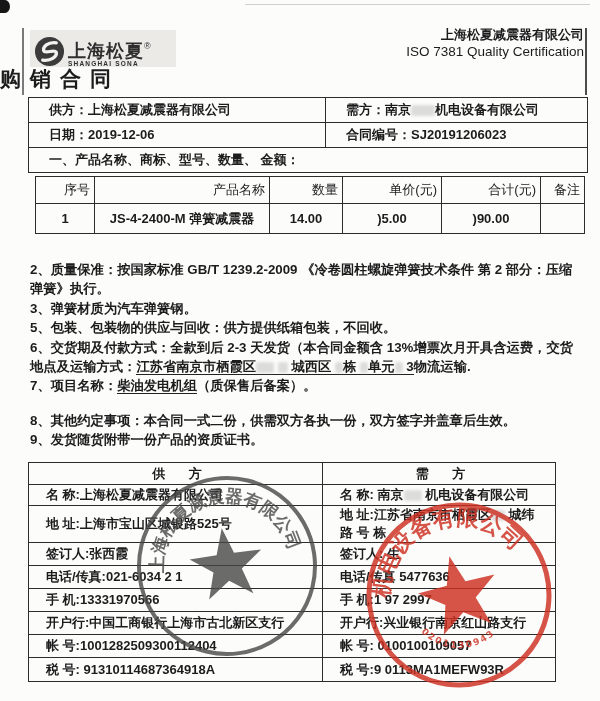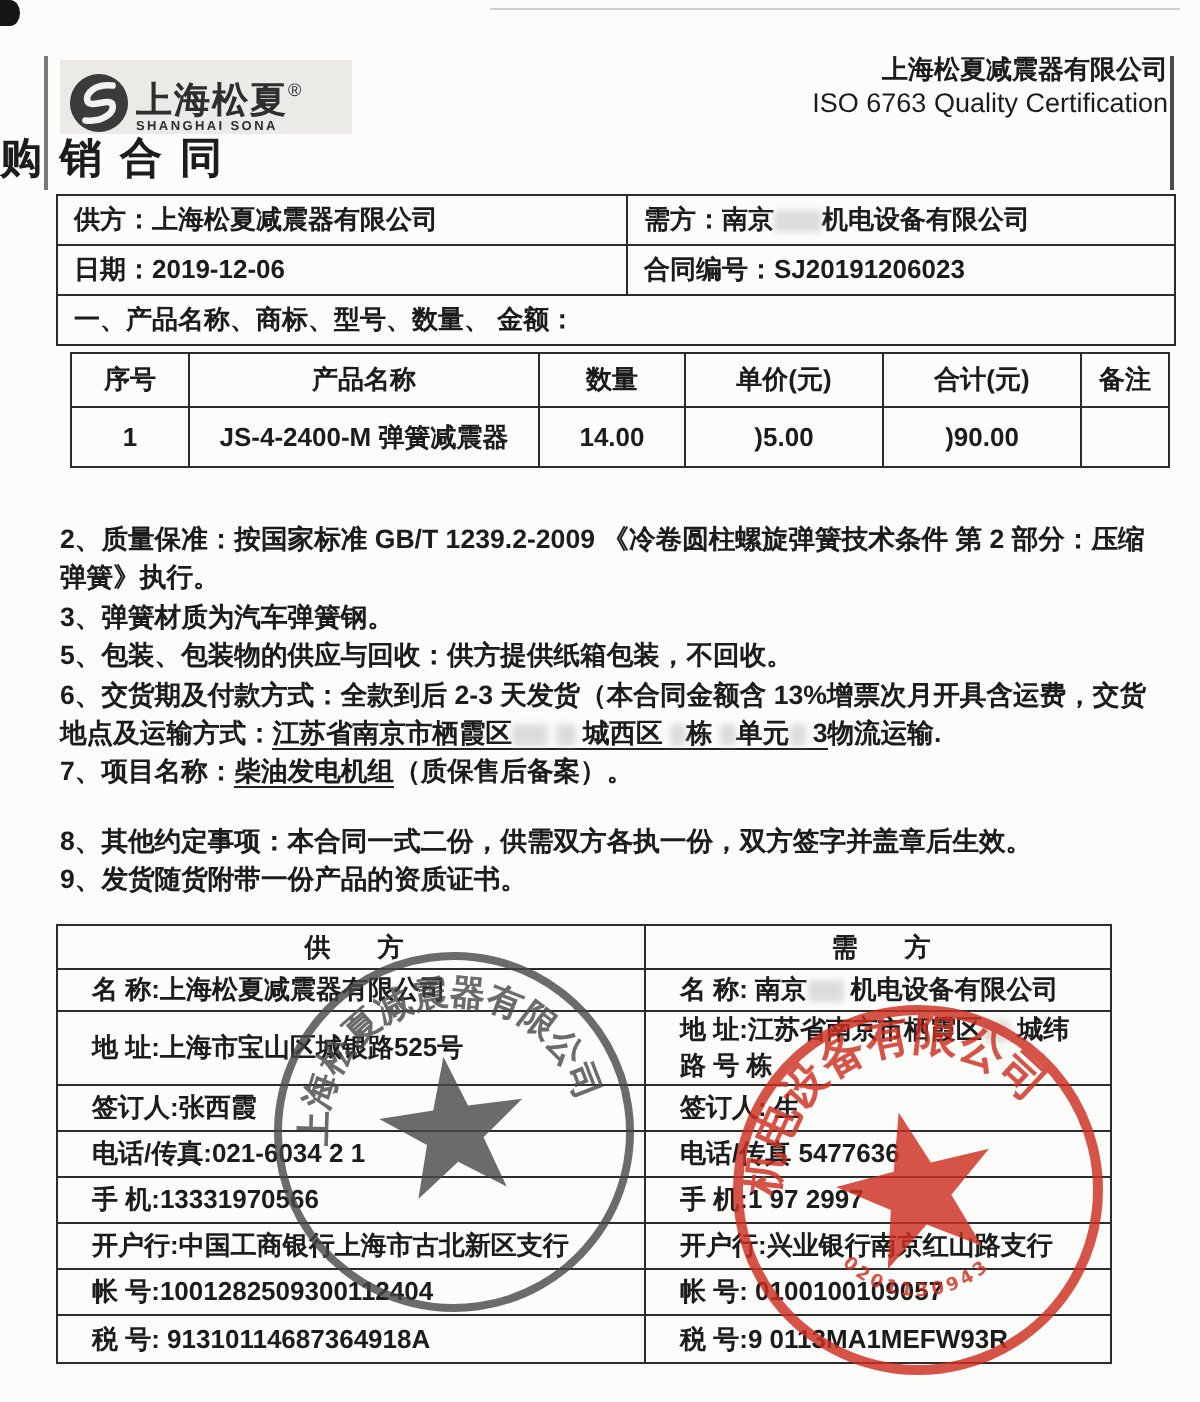--- a/index.html
+++ b/index.html
@@ -22,23 +22,23 @@
   .logo-reg{font-size:9px;vertical-align:top;color:#2e2e2e;}
   .logo-en{font-size:6.5px;font-weight:bold;letter-spacing:1.2px;color:#2e2e2e;margin-top:1px;}
   .hdr-right{right:16px;top:26px;text-align:right;line-height:17px;}
   .hdr-right .l1{font-size:13px;font-weight:600;}
   .hdr-right .l2{font-size:13.5px;font-weight:500;}
   .doc-title{left:0;right:0;top:65px;text-align:left;font-size:21px;font-weight:bold;letter-spacing:9px;}
   
   table{border-collapse:collapse;}
   td,th{border:1.6px solid #2c2c2c;font-size:13px;font-weight:600;padding:0 4px;}
   .meta-table{left:28px;top:97px;width:560px;}
-  .meta-table td{height:24px;padding-left:8px;margin-left:48px;}
+  .meta-table td{height:24px;padding-left:20px;margin-left:48px;}
   .prod-table{left:35px;top:176px;width:550px;}
-  .prod-table th{height:26px;text-align:center;font-weight:700;}
+  .prod-table th{height:26px;text-align:right;font-weight:400;}
   .prod-table td{height:29px;text-align:center;}
   .prod-table .sumrow td{height:26px;}
   .info-table{left:28px;top:462px;width:528px;}
   .info-table td{padding-left:17px;}
   .info-hdr{height:21px;text-align:center;letter-spacing:10px;}
   .clauses{left:30px;top:260px;width:550px;font-size:13.3px;font-weight:600;line-height:19.4px;}
   .clauses p{margin:0;}
   .gap8{height:15px;}
   .ul{border-bottom:1.5px solid #222;}
   
@@ -62,21 +62,21 @@
     <circle cx="16" cy="16" r="15" fill="#3b3b3b"></circle>
     <path d="M23,7 C14,6 9,11 10,15 C11,19 22,13 23,17 C24,21 18,26 9,25" stroke="#f2f2f0" stroke-width="3.4" fill="none" stroke-linecap="round"></path>
   </svg>
   <div class="logo-txt">
     <div><span class="logo-cn">上海松夏</span><span class="logo-reg">®</span></div>
     <div class="logo-en">SHANGHAI SONA</div>
   </div>
 </div>
 <div class="abs hdr-right">
   <div class="l1">上海松夏减震器有限公司</div>
-  <div class="l2">ISO 6763  Quality  Certification</div>
+  <div class="l2">ISO 7381  Quality  Certification</div>
 </div>
 <div class="abs doc-title">购销合同</div>
 
 <table class="abs meta-table">
   <tbody>
       <tr>
     <td style="width:272px"><span>供方：上海松夏减震器有限公司</span></td>
     <td><span>需方：南京</span><span class="rd w24"></span><span>机电设备有限公司</span></td>
   </tr>
   <tr>

